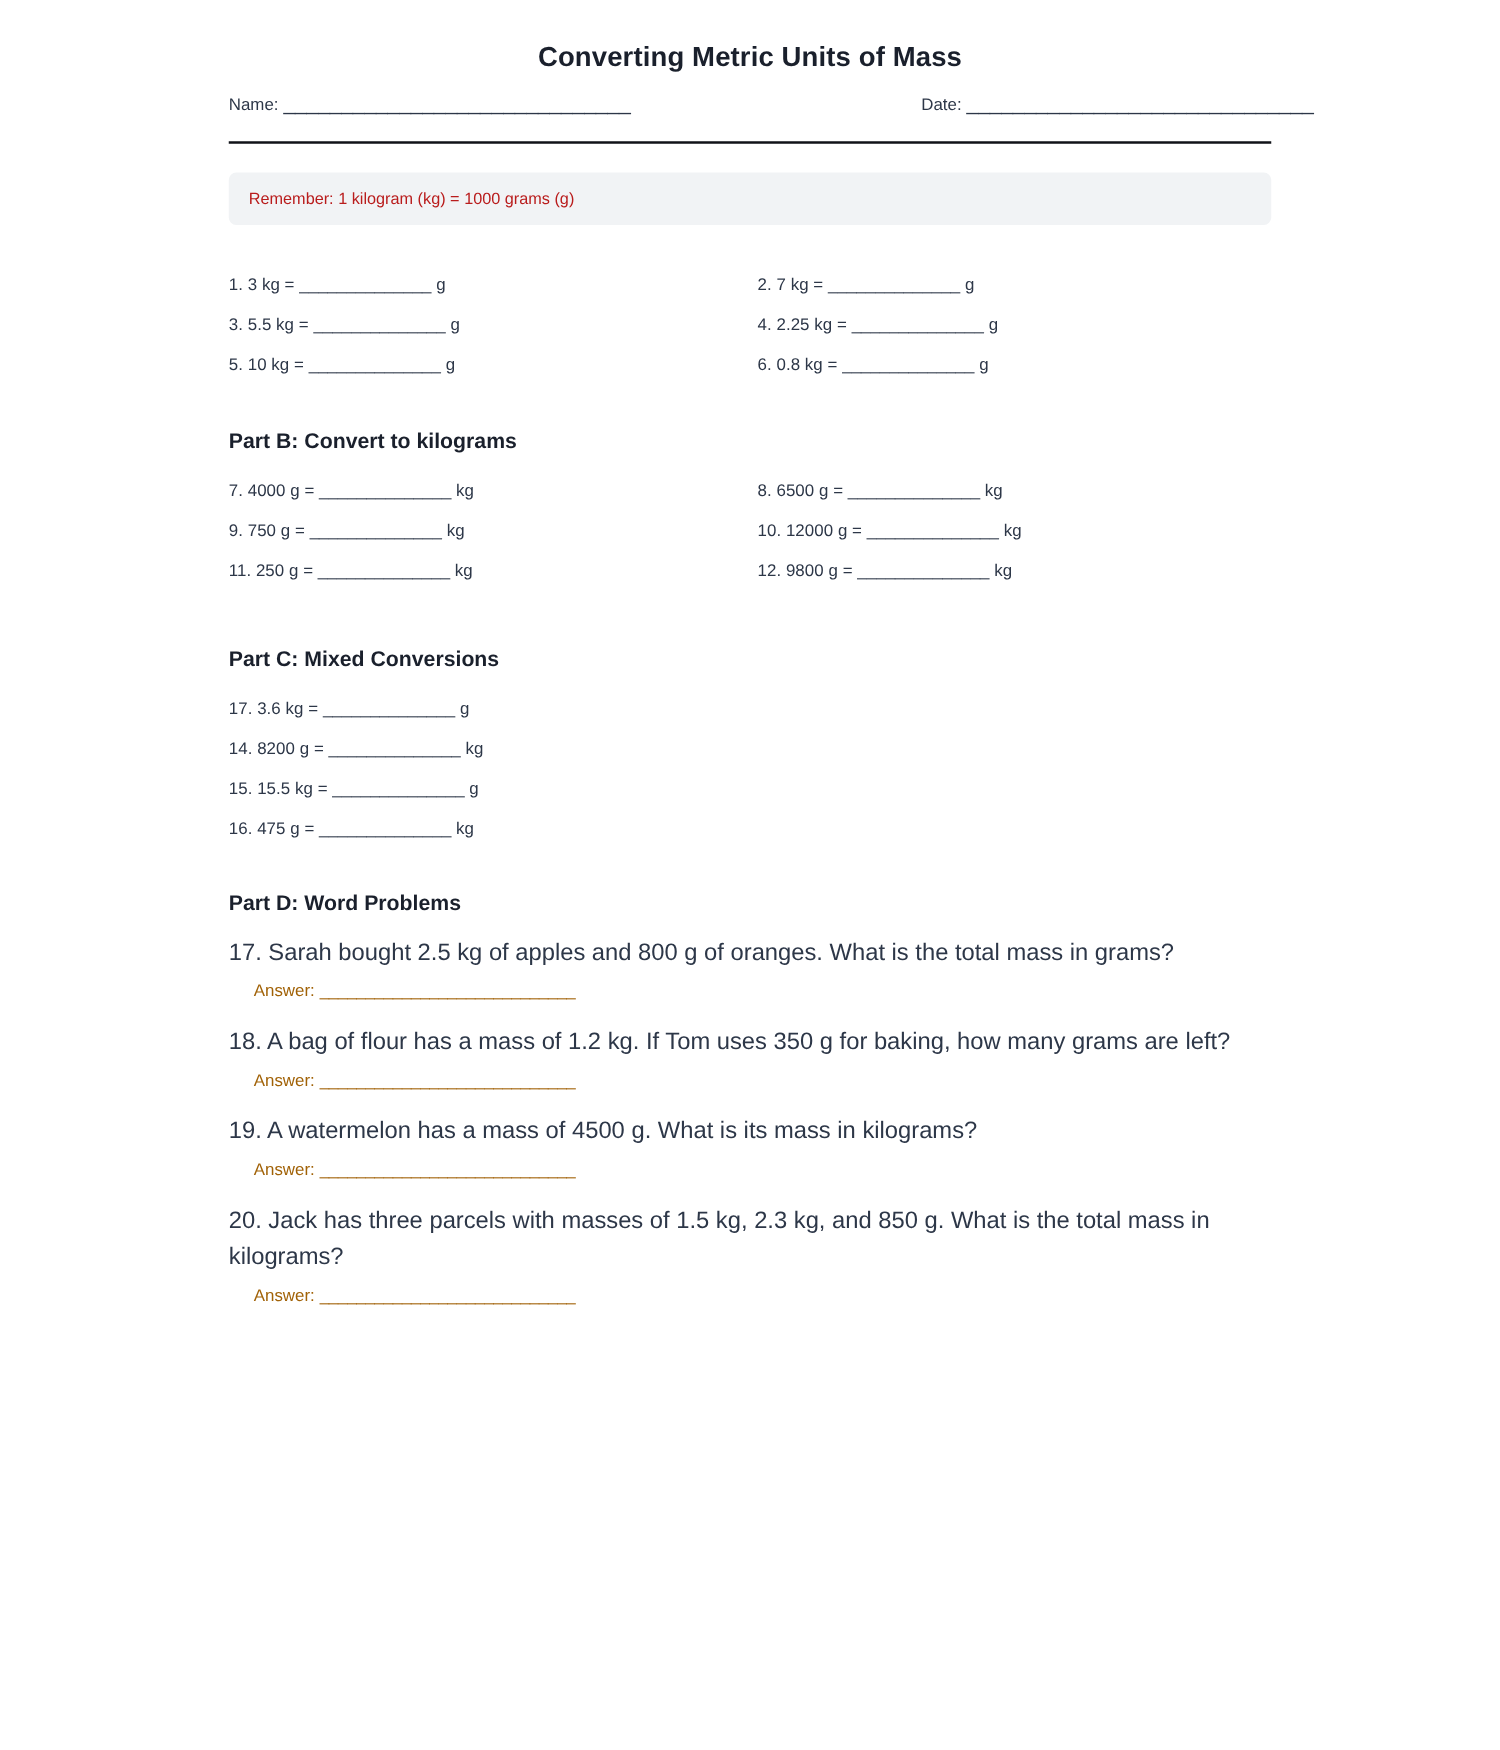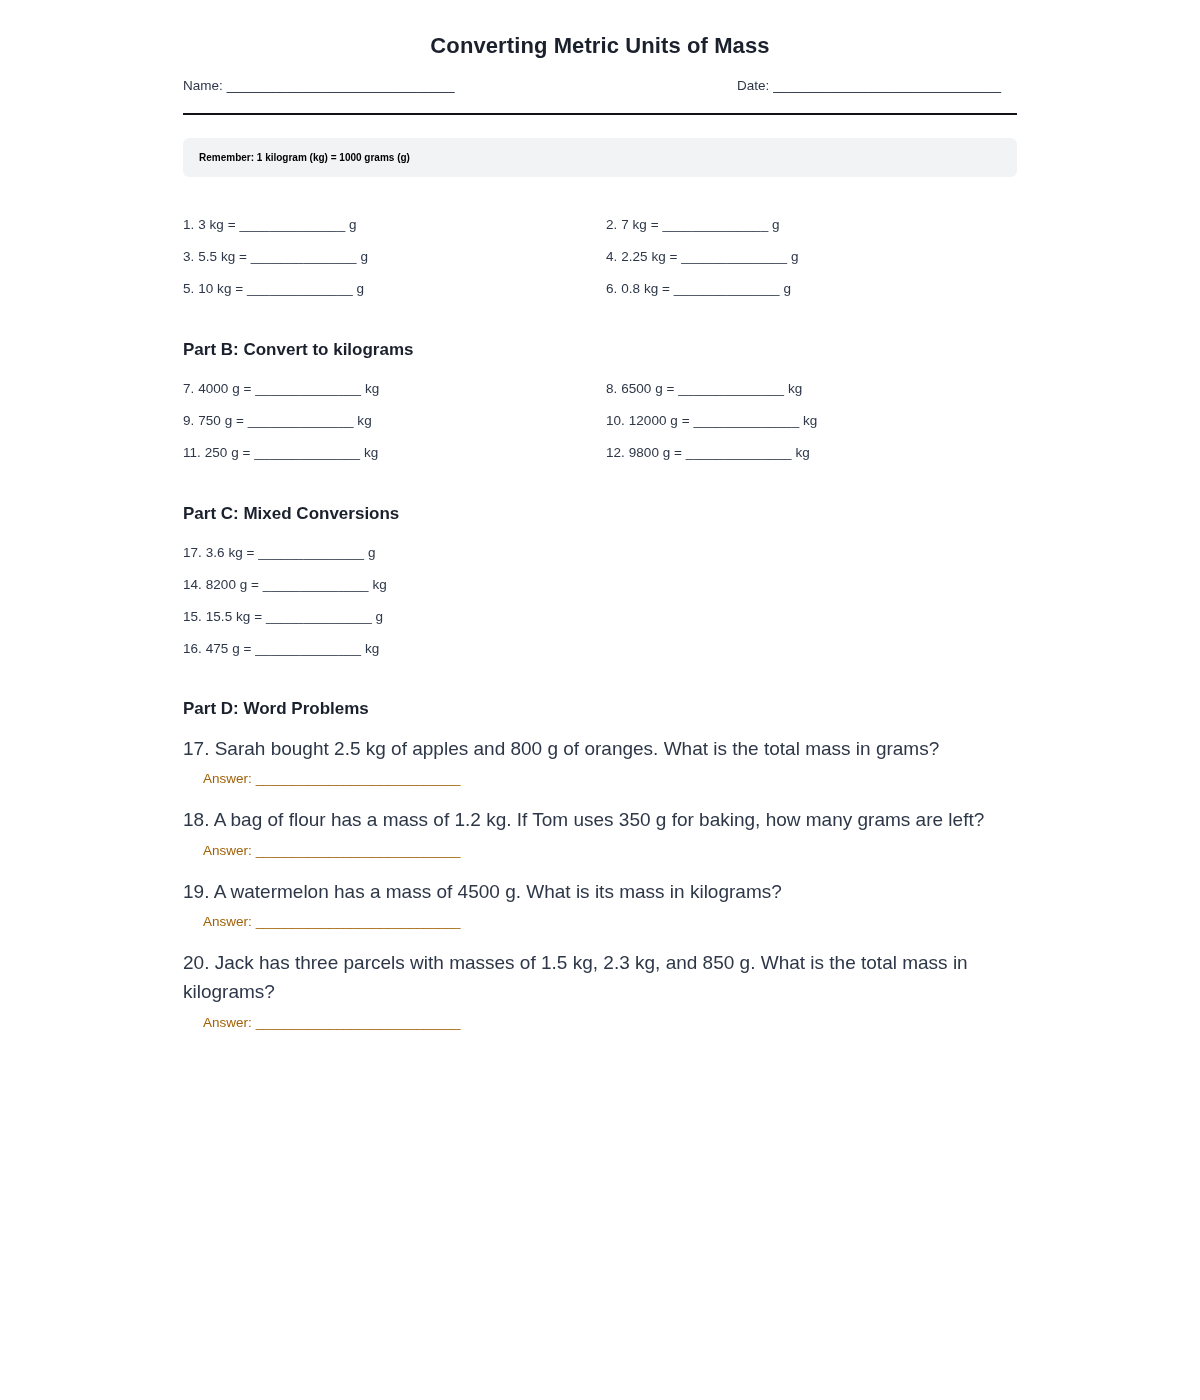--- a/index.html
+++ b/index.html
@@ -58,61 +58,61 @@
     white-space: nowrap;
   }
   .field-name { left: 0; }
   .field-date { left: 554px; }
   .field-label {
     font-size: 13.5px;
     color: #2d3748;
     margin-right: 4px;
   }
   .field-rule {
-    font-size: 14px;
+    font-size: 17px;
     color: #2d3748;
     letter-spacing: -0.2px;
   }
 
   .hrule {
     border: 0;
     border-top: 2.5px solid #111318;
     margin: 4px 0 0 0;
     width: 834px;
   }
 
   
   .remember-box {
     margin-top: 23px;
     background: #f1f3f5;
     border-radius: 6px;
     padding: 13px 16px;
-    font-size: 10px;
-    font-weight: bold;
-    color: #000000;
+    font-size: 13px;
+    font-weight: normal;
+    color: #b91c1c;
     line-height: 1.3;
     box-sizing: border-box;
     width: 834px;
   }
 
   
   .section {
     margin-top: 0;
   }
   .section-heading {
     font-size: 17px;
     font-weight: bold;
     color: #1a202c;
     margin: 0;
     padding: 0;
     line-height: 1.3;
   }
   .section-a   { margin-top: 32px; }
   .section-b   { margin-top: 34px; }
-  .section-c   { margin-top: 34px; }
+  .section-c   { margin-top: 44px; }
   .section-d   { margin-top: 33px; }
 
   
   .problem-grid {
     display: grid;
     grid-template-columns: 423px 411px;
     row-gap: 0;
     column-gap: 0;
     margin-top: 12px;
   }

